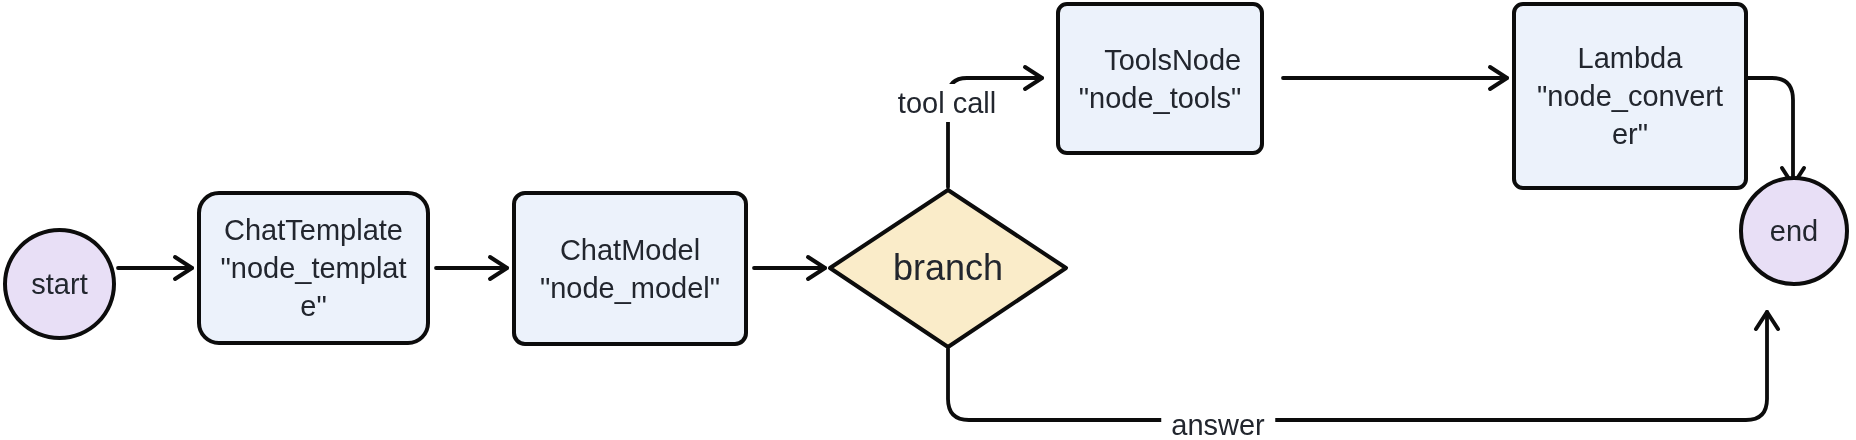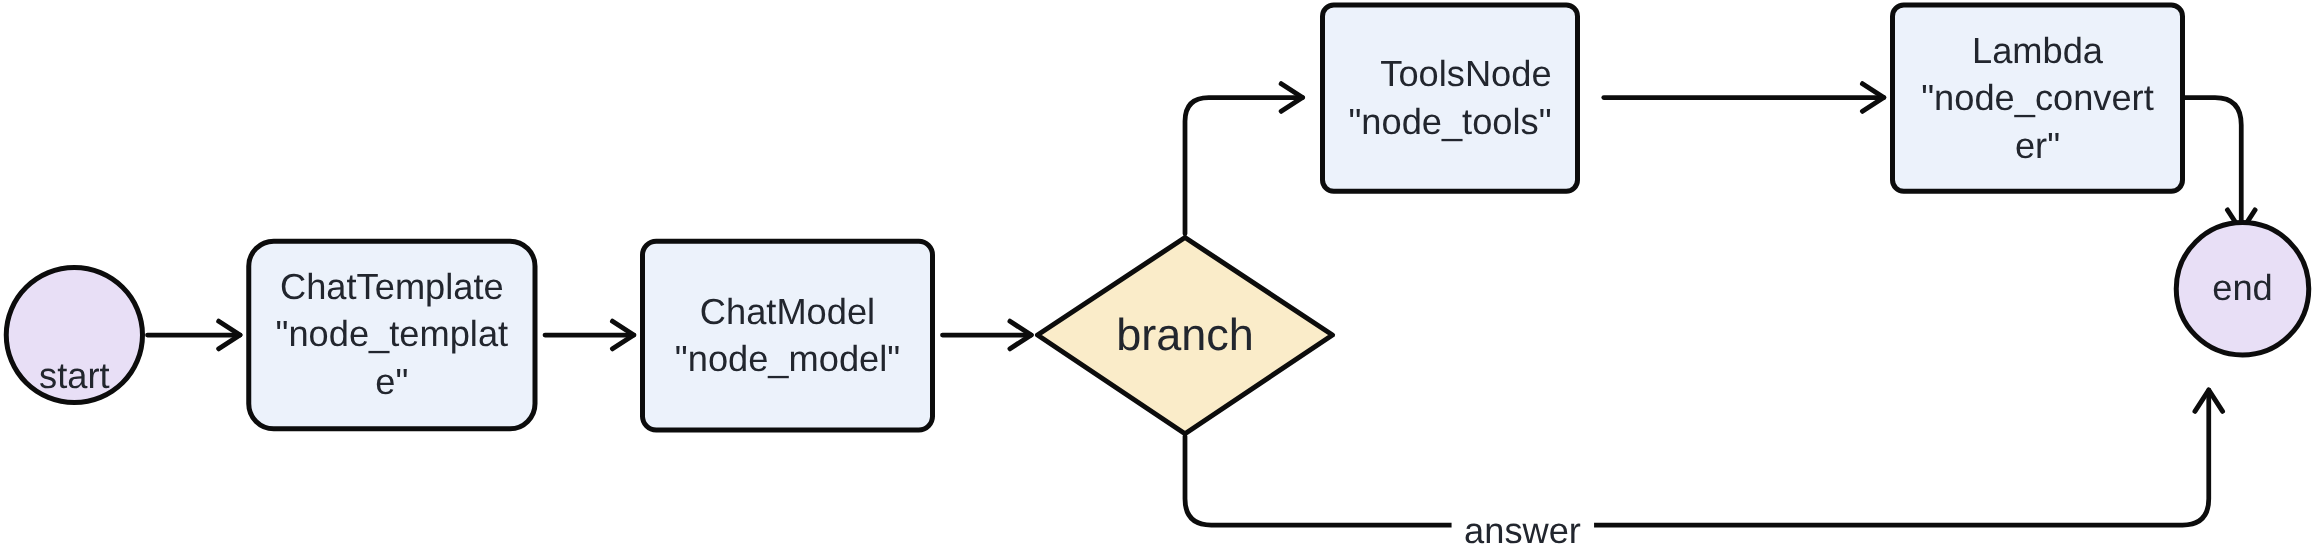--- a/index.html
+++ b/index.html
@@ -72,25 +72,25 @@
     background: var(--background, #fff);
     padding: 0 10px;
     font-size: 29px;
     line-height: 38px;
     white-space: nowrap;
   }
   .edge-label.tool-call  { left: 947px;  top: 103px; }
   .edge-label.take-first { left: 1397px; top: 80px;  }
   .edge-label.answer     { left: 1218px; top: 425px; }
 
-  .pos-start    { left: 3px;    top: 212px; width: 113px; height: 112px; align-items: flex-end; }
+  .pos-start    { left: 3px;    top: 228px; width: 113px; height: 112px; }
   .pos-template { left: 197px;  top: 191px; width: 233px; height: 154px; border-radius: 22px; }
   .pos-model    { left: 512px;  top: 191px; width: 236px; height: 155px; border-radius: 13px; }
   .pos-tools    { left: 1056px; top: 2px;   width: 208px; height: 153px; text-align: right; }
-  .pos-lambda   { left: 1512px; top: 2px;   width: 236px; height: 153px; }
+  .pos-lambda   { left: 1512px; top: 2px;   width: 236px; height: 188px; }
   .pos-end      { left: 1739px; top: 176px; width: 110px; height: 110px; }
 </style>
 </head>
 <body>
 
 <div class="canvas">
 
   <svg class="edges" viewBox="0 0 1856 440" xmlns="http://www.w3.org/2000/svg">
     <defs>
       <marker id="arrow" markerUnits="userSpaceOnUse" markerWidth="30" markerHeight="30" refX="24" refY="15" orient="auto">
@@ -134,15 +134,16 @@
   <div class="node node-box pos-lambda">
     <span class="node-label">Lambda
 "node_convert
 er"</span>
   </div>
 
   <div class="node node-circle pos-end">
     <span class="node-label">end</span>
   </div>
 
+  <div class="edge-label tool-call">tool call</div>
   <div class="edge-label answer">answer</div>
 
 </div>
 
 </body></html>

